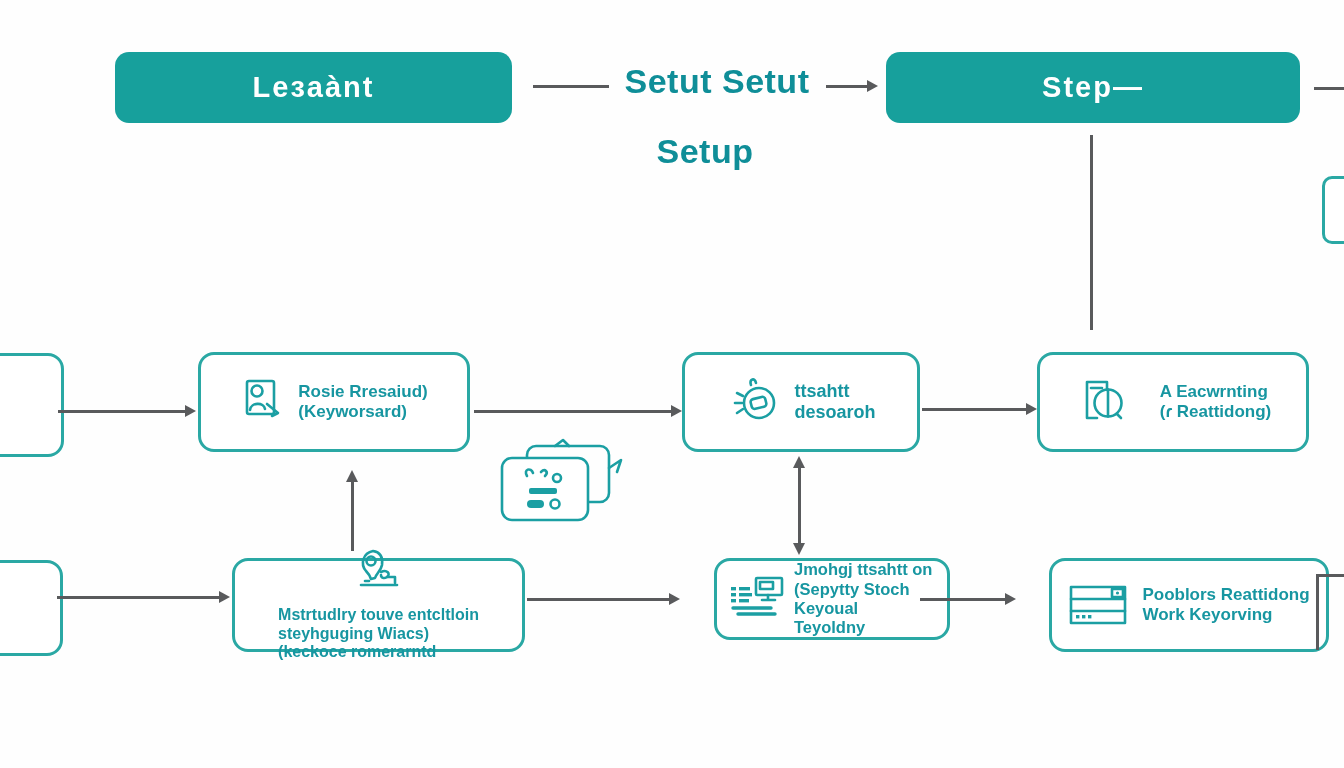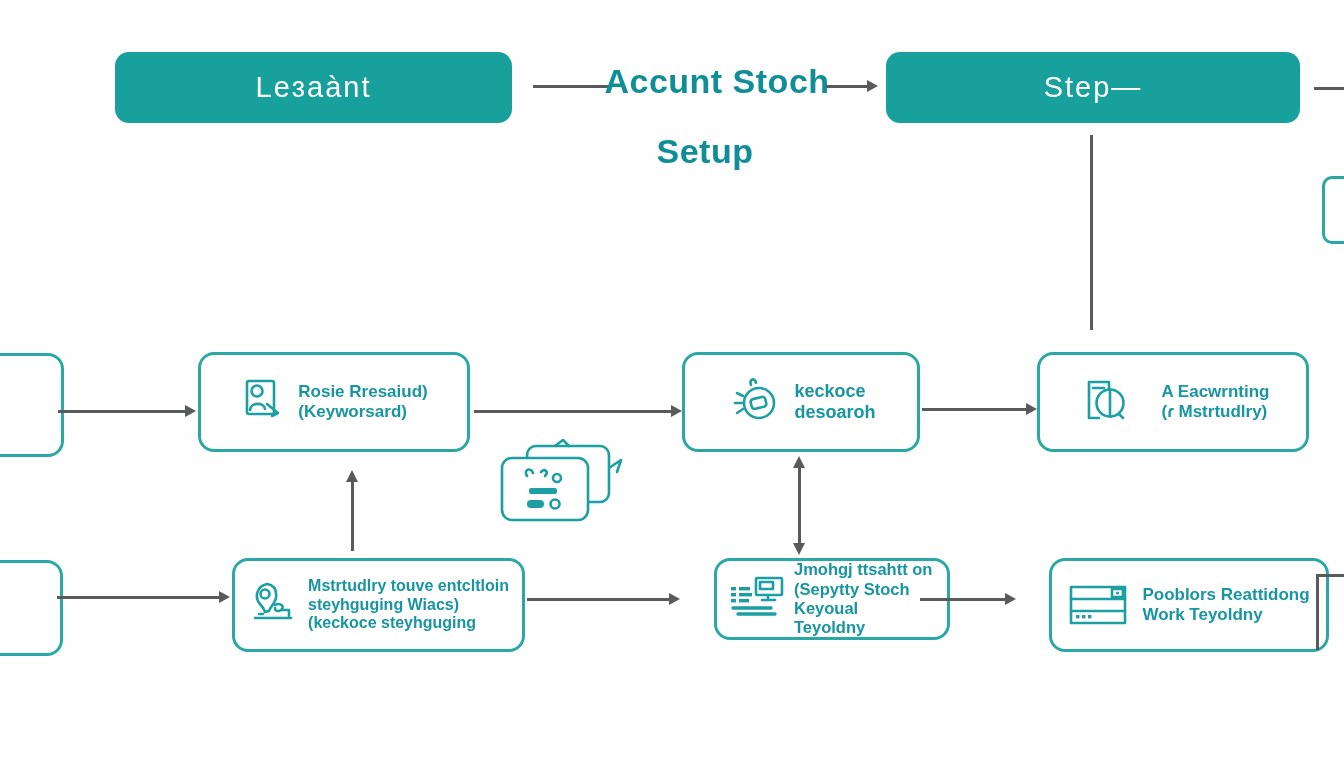--- a/index.html
+++ b/index.html
@@ -1,21 +1,21 @@
 <!DOCTYPE html>
 <html><head>
 <meta charset="utf-8">
 <style>
   html,body{margin:0;padding:0;background:#ffffff;}
   #canvas{position:relative;width:1344px;height:768px;overflow:hidden;background:#fefefe;
           font-family:"Liberation Sans", sans-serif;}
   .abs{position:absolute;}
   
   .pill{background:#17a09c;border-radius:14px;display:flex;align-items:center;justify-content:center;}
-  .pill span{color:#ffffff;font-size:29px;letter-spacing:2px;font-weight:400;}
+  .pill span{color:#ffffff;font-size:29px;letter-spacing:2px;font-weight:700;}
   
   .title{color:#0f8e98;font-size:34px;font-weight:800;text-align:center;letter-spacing:.5px;}
   
   .node{background:#ffffff;border:3px solid #2aa8a4;border-radius:16px;display:flex;
         align-items:center;justify-content:center;gap:12px;box-sizing:border-box;padding:12px 10px;}
   .node .txt{color:#1796a1;font-weight:700;line-height:1.18;}
   .node .txt div{white-space:nowrap;}
   .partial{background:#ffffff;border:3px solid #2aa8a4;border-radius:16px;}
   
   .hline{height:3px;background:#595a5c;}
@@ -29,21 +29,21 @@
 </head>
 <body>
 
 <div id="canvas">
 
   <div class="abs pill" style="left:115px;top:52px;width:397px;height:71px;">
     <span>Leɜaànt</span>
   </div>
 
   <div class="abs hline" style="left:533px;top:85px;width:76px;"></div>
-  <div class="abs title" style="left:577px;top:62px;width:280px;">Accunt Stoch</div>
+  <div class="abs title" style="left:577px;top:62px;width:280px;">Setut Setut</div>
   <div class="abs hline" style="left:826px;top:85px;width:44px;"></div>
   <div class="abs ah-r" style="left:867px;top:80px;"></div>
   <div class="abs pill" style="left:886px;top:52px;width:414px;height:71px;">
     <span>Step—</span>
   </div>
 
   <div class="abs title" style="left:605px;top:132px;width:200px;">Setup</div>
   <div class="abs hline" style="left:1314px;top:87px;width:30px;"></div>
 
   <div class="abs vline" style="left:1090px;top:135px;height:195px;"></div>
@@ -73,40 +73,40 @@
   <div class="abs node" style="left:682px;top:352px;width:238px;height:100px;">
     <svg class="icn" width="56" height="54" viewBox="0 0 56 54">
       <circle cx="33" cy="28" r="15"></circle>
       <rect x="25" y="23" width="15" height="10" rx="3" transform="rotate(-14 32 28)"></rect>
       <path d="M25 10 C23 4 29 2 30 8"></path>
       <path d="M11 18 L17 21"></path>
       <path d="M9 28 L16 28"></path>
       <path d="M11 38 L17 34"></path>
     </svg>
     <div class="txt" style="font-size:18px;">
-      <div>keckoce</div>
+      <div>ttsahtt</div>
       <div>desoaroh</div>
     </div>
   </div>
 
   <div class="abs hline" style="left:922px;top:408px;width:105px;"></div>
   <div class="abs ah-r" style="left:1026px;top:403px;"></div>
 
   <div class="abs node" style="left:1037px;top:352px;width:272px;height:100px;">
     <svg class="icn" width="52" height="50" viewBox="0 0 52 50">
       <path d="M12 41 L12 5 L32 5 L32 13"></path>
       <path d="M16 11 L27 11"></path>
       <circle cx="33" cy="26" r="13.5"></circle>
       <path d="M33 12.5 L33 39.5"></path>
       <path d="M13 41 L22 41"></path>
       <path d="M42 37 L46 41"></path>
     </svg>
     <div class="txt" style="font-size:17px;margin-left:21px;">
       <div>A Eacwrnting</div>
-      <div>(ɾ Mstrtudlry)</div>
+      <div>(ɾ Reattidong)</div>
     </div>
   </div>
 
   <svg class="abs icn" style="left:497px;top:438px;" width="128" height="88" viewBox="0 0 128 88">
     <rect x="30" y="8" width="82" height="56" rx="9"></rect>
     <path d="M58 8 L66 2 L72 8"></path>
     <path d="M112 30 L124 22 L120 34"></path>
     <rect x="5" y="20" width="86" height="62" rx="10" fill="#ffffff"></rect>
     <path d="M30 38 C26 31 34 29 36 35"></path>
     <path d="M44 34 C48 30 52 34 48 38"></path>
@@ -120,33 +120,33 @@
   <div class="abs vline" style="left:351px;top:481px;height:70px;"></div>
 
   <div class="abs ah-u" style="left:793px;top:456px;"></div>
   <div class="abs vline" style="left:798px;top:467px;height:78px;"></div>
   <div class="abs ah-d" style="left:793px;top:543px;"></div>
 
   <div class="abs partial" style="left:-28px;top:560px;width:85px;height:90px;"></div>
   <div class="abs hline" style="left:57px;top:596px;width:163px;"></div>
   <div class="abs ah-r" style="left:219px;top:591px;"></div>
 
-  <div class="abs node" style="left:232px;top:558px;width:293px;height:94px;gap:10px;">
+  <div class="abs node" style="left:232px;top:558px;width:293px;height:94px;gap:10px;flex-direction:column;">
     <svg class="icn" width="50" height="48" viewBox="0 0 50 48">
       <path d="M19 3 C9 5 6 16 12 23 C15 26 16 28 17 31 L21 30 C22 26 27 23 28 17 C29 9 26 4 19 3 Z"></path>
       <circle cx="17" cy="13" r="4.5"></circle>
       <path d="M27 24 C33 21 37 26 33 29 C30 31 27 30 27 27"></path>
       <path d="M33 29 L41 29 L41 35"></path>
       <path d="M7 37 L43 37"></path>
       <path d="M11 33 L15 33"></path>
     </svg>
     <div class="txt" style="font-size:16px;">
       <div>Mstrtudlry touve entcltloin</div>
       <div>steyhguging Wiacs)</div>
-      <div>(keckoce steyhguging</div>
+      <div>(keckoce romerarntd</div>
     </div>
   </div>
 
   <div class="abs hline" style="left:527px;top:598px;width:143px;"></div>
   <div class="abs ah-r" style="left:669px;top:593px;"></div>
 
   <div class="abs node" style="left:682px;top:558px;width:236px;height:82px;gap:9px;justify-content:flex-start;padding-left:12px;margin-left:32px;">
     <svg class="icn" width="56" height="50" viewBox="0 0 56 50">
       <rect x="27" y="4" width="26" height="17" rx="1"></rect>
       <rect x="31" y="8" width="13" height="7"></rect>
@@ -178,20 +178,20 @@
       <path d="M3 17 L57 17"></path>
       <path d="M3 29 L57 29"></path>
       <rect x="44" y="7" width="11" height="8"></rect>
       <circle class="fl" cx="49.5" cy="11" r="1.6"></circle>
       <rect class="fl" x="8" y="33" width="3.4" height="3.4"></rect>
       <rect class="fl" x="14" y="33" width="3.4" height="3.4"></rect>
       <rect class="fl" x="20" y="33" width="3.4" height="3.4"></rect>
     </svg>
     <div class="txt" style="font-size:17px;">
       <div>Pooblors Reattidong</div>
-      <div>Work Teyoldny</div>
+      <div>Work Keyorving</div>
     </div>
   </div>
 
   <div class="abs hline" style="left:1316px;top:574px;width:28px;height:2.6px;"></div>
   <div class="abs vline" style="left:1316px;top:574px;height:76px;width:2.6px;"></div>
 
 </div>
 
 </body></html>

